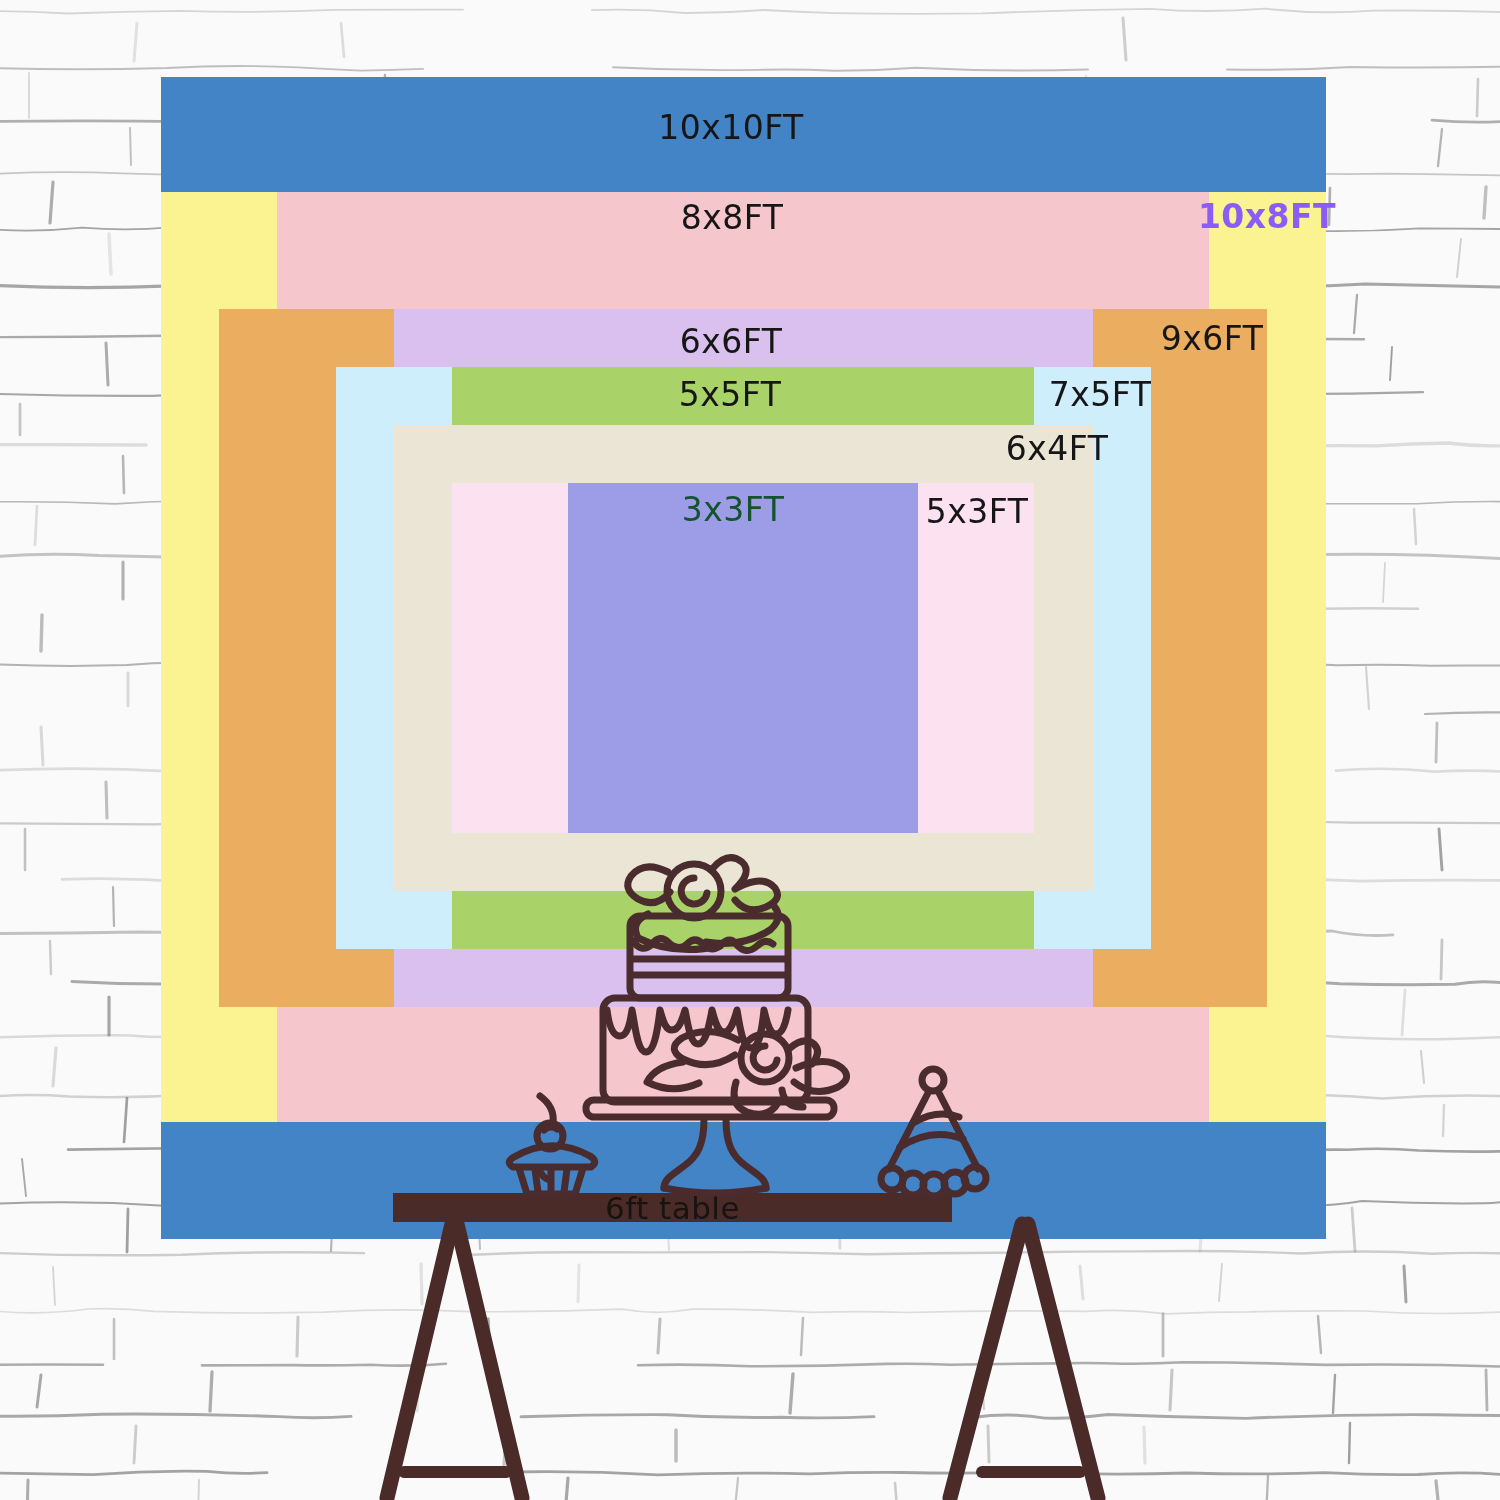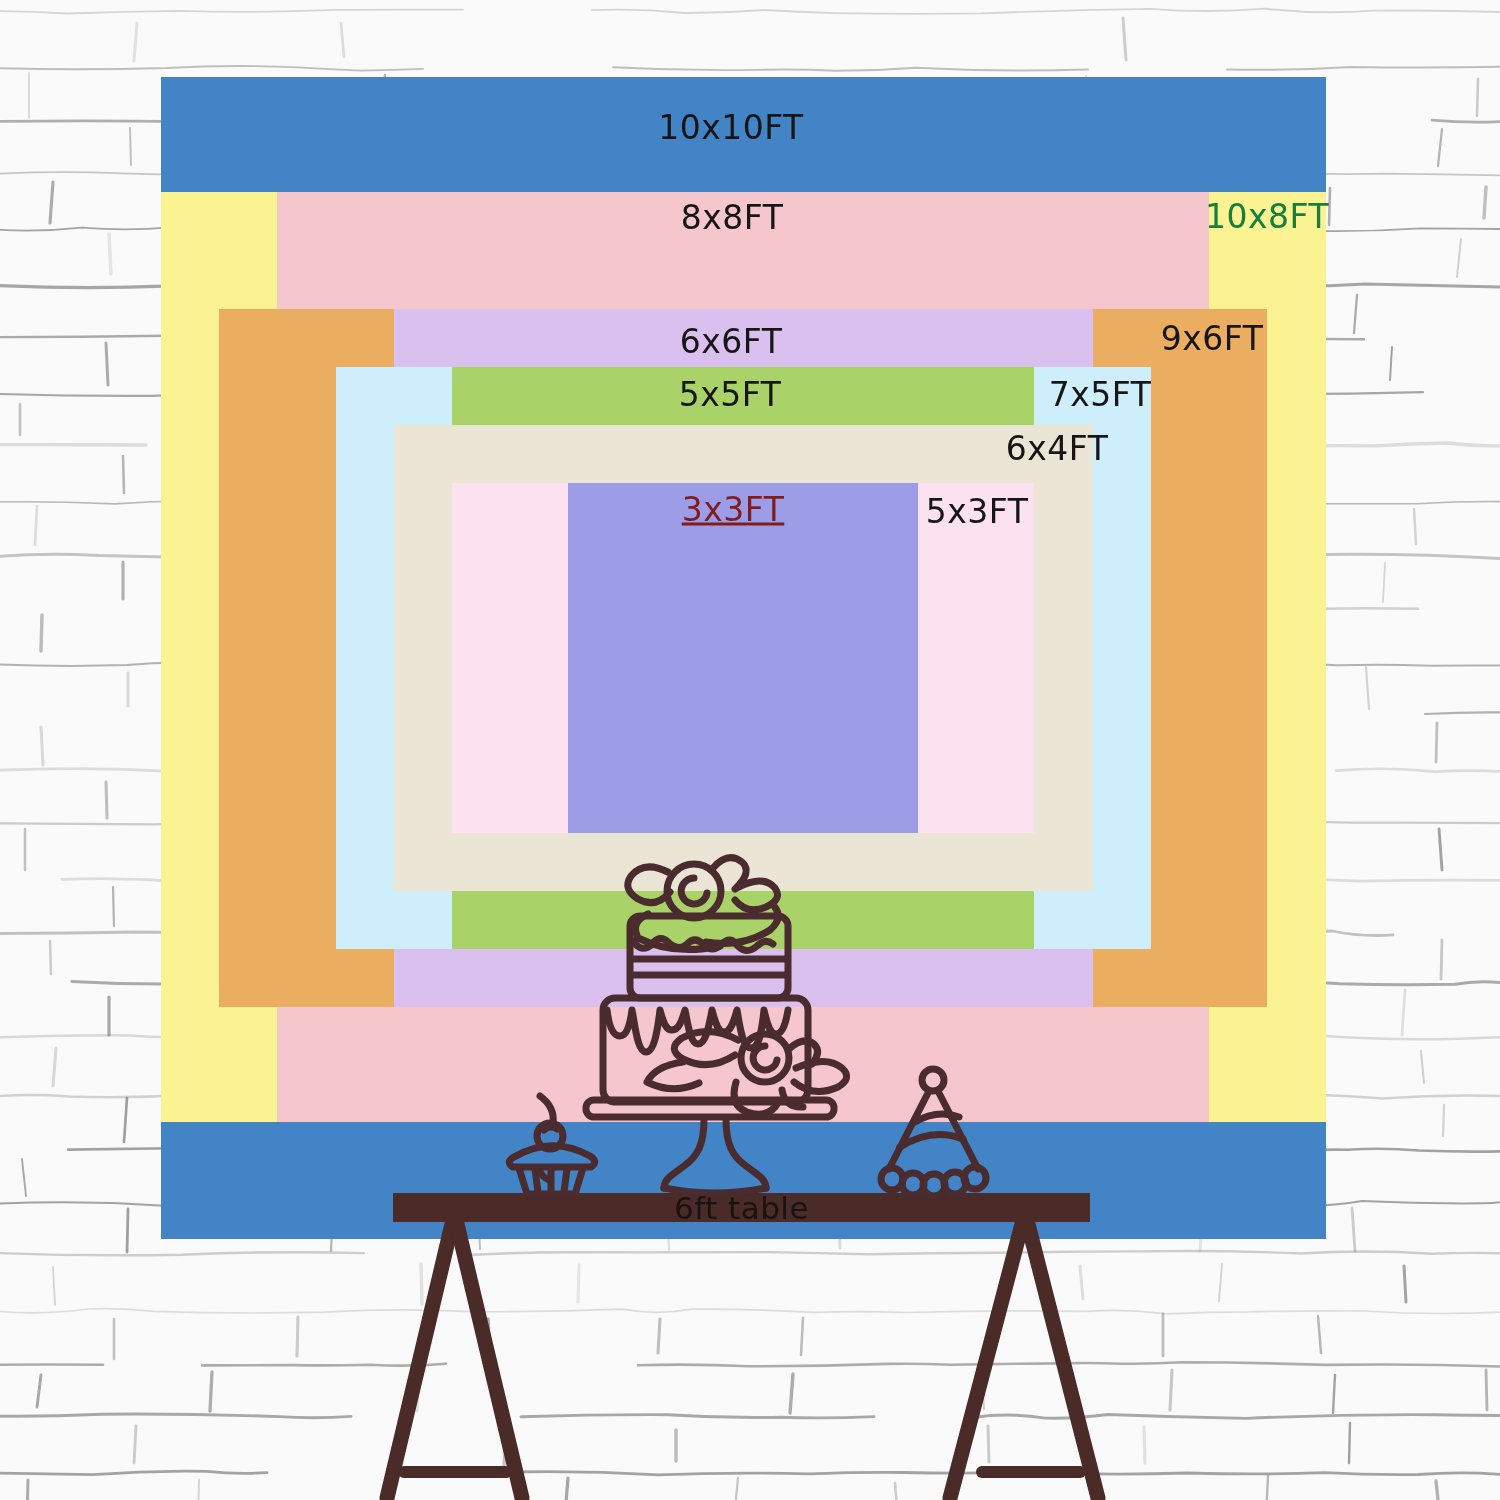--- a/index.html
+++ b/index.html
@@ -15,21 +15,21 @@
   #stage{position:absolute;left:161px;top:77px;width:1165px;height:1162px;z-index:1;}
   .layer{position:absolute;}
   #labels{position:absolute;left:0;top:0;width:1268px;height:1500px;z-index:20;pointer-events:none;}
   .size-label{
     position:absolute;transform:translate(-50%,-50%);
     font-size:33px;font-weight:500;color:#161616;
     white-space:nowrap;letter-spacing:.5px;
   }
   #art{position:absolute;left:0;top:0;z-index:30;}
   #tabletop{
-    position:absolute;left:393px;top:1193px;width:697px;height:29px;z-index:25;
+    position:absolute;left:393px;top:1193px;width:559px;height:29px;z-index:25;
     display:flex;align-items:center;justify-content:center;text-align:center;
   }
   #table-label{
     font-size:31px;font-weight:500;letter-spacing:.5px;white-space:nowrap;
   }
 </style>
 </head>
 <body>
 
 <div id="canvas">
@@ -261,29 +261,29 @@
       <div class="layer" style="left: 233px; top: 232px; width: 699px; height: 698px; background: rgb(217, 192, 239); z-index: 5;"></div>
       <div class="layer" style="left: 175px; top: 290px; width: 815px; height: 582px; background: rgb(205, 238, 250); z-index: 6;"></div>
       <div class="layer" style="left: 291px; top: 290px; width: 582px; height: 582px; background: rgb(169, 211, 105); z-index: 7;"></div>
       <div class="layer" style="left: 233px; top: 348px; width: 699px; height: 466px; background: rgb(234, 229, 212); z-index: 8;"></div>
       <div class="layer" style="left: 291px; top: 406px; width: 582px; height: 350px; background: rgb(252, 226, 241); z-index: 9;"></div>
       <div class="layer" style="left: 407px; top: 406px; width: 350px; height: 350px; background: rgb(157, 157, 231); z-index: 10;"></div>
     </div>
 
   <div id="labels">
       <span class="size-label" style="left: 731px; top: 127px; color: rgb(22, 22, 22);">10x10FT</span>
-      <span class="size-label" style="left: 1267px; top: 216px; color: #15803d;">10x8FT</span>
+      <span class="size-label" style="left: 1267px; top: 216px; color: #8b5cf6; font-weight: bold;">10x8FT</span>
       <span class="size-label" style="left: 732px; top: 217px; color: rgb(22, 22, 22); text-align: center;">8x8FT</span>
       <span class="size-label" style="left: 1212px; top: 338px; color: rgb(22, 22, 22);">9x6FT</span>
       <span class="size-label" style="left: 731px; top: 341px; color: rgb(22, 22, 22);">6x6FT</span>
       <span class="size-label" style="left: 1100px; top: 394px; color: rgb(22, 22, 22);">7x5FT</span>
       <span class="size-label" style="left: 730px; top: 394px; color: rgb(22, 22, 22);">5x5FT</span>
       <span class="size-label" style="left: 1039px; top: 448px; color: rgb(22, 22, 22); margin-left: 18px;">6x4FT</span>
       <span class="size-label" style="left: 977px; top: 511px; color: rgb(22, 22, 22);">5x3FT</span>
-      <span class="size-label" style="left: 733px; top: 509px; color: #7f1d1d; text-decoration: underline;">3x3FT</span>
+      <span class="size-label" style="left: 733px; top: 509px; color: #14532d;">3x3FT</span>
     </div>
 
   <div id="tabletop" style="background: rgb(74, 43, 40);">
     <span id="table-label" style="color: rgb(25, 19, 16);">6ft table</span>
   </div>
 
   <svg id="art" width="1500" height="1500" viewBox="0 0 1500 1500">
     <g id="line-art" fill="none" stroke="#4a2b2e" stroke-width="7" stroke-linecap="round" stroke-linejoin="round">
 
       <g>

